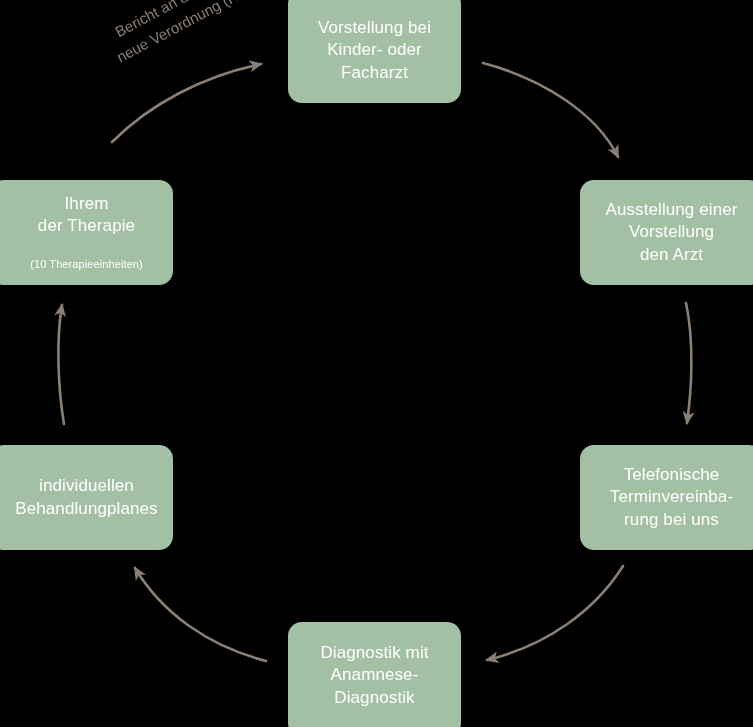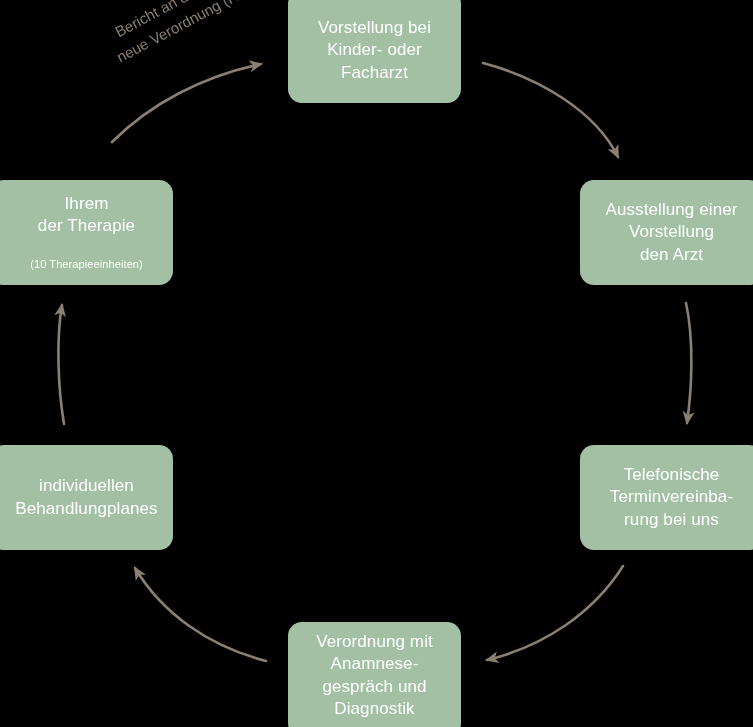--- a/index.html
+++ b/index.html
@@ -104,23 +104,22 @@
     <span class="ln">den Arzt</span>
   </div>
 
   <div class="node" id="node-phone-appointment">
     <span class="ln">Telefonische</span>
     <span class="ln">Terminvereinba-</span>
     <span class="ln">rung bei uns</span>
   </div>
 
   <div class="node" id="node-first-appointment">
-    <span class="ln">Verordnung mit</span>
+    <span class="ln">Diagnostik mit</span>
     <span class="ln">Anamnese-</span>
-    <span class="ln">gespräch und</span>
     <span class="ln">Diagnostik</span>
   </div>
 
   <div class="node" id="node-treatment-plan">
     <span class="ln">individuellen</span>
     <span class="ln">Behandlungplanes</span>
   </div>
 
   <div class="node" id="node-therapy-start">
     <span class="ln">Ihrem</span>

